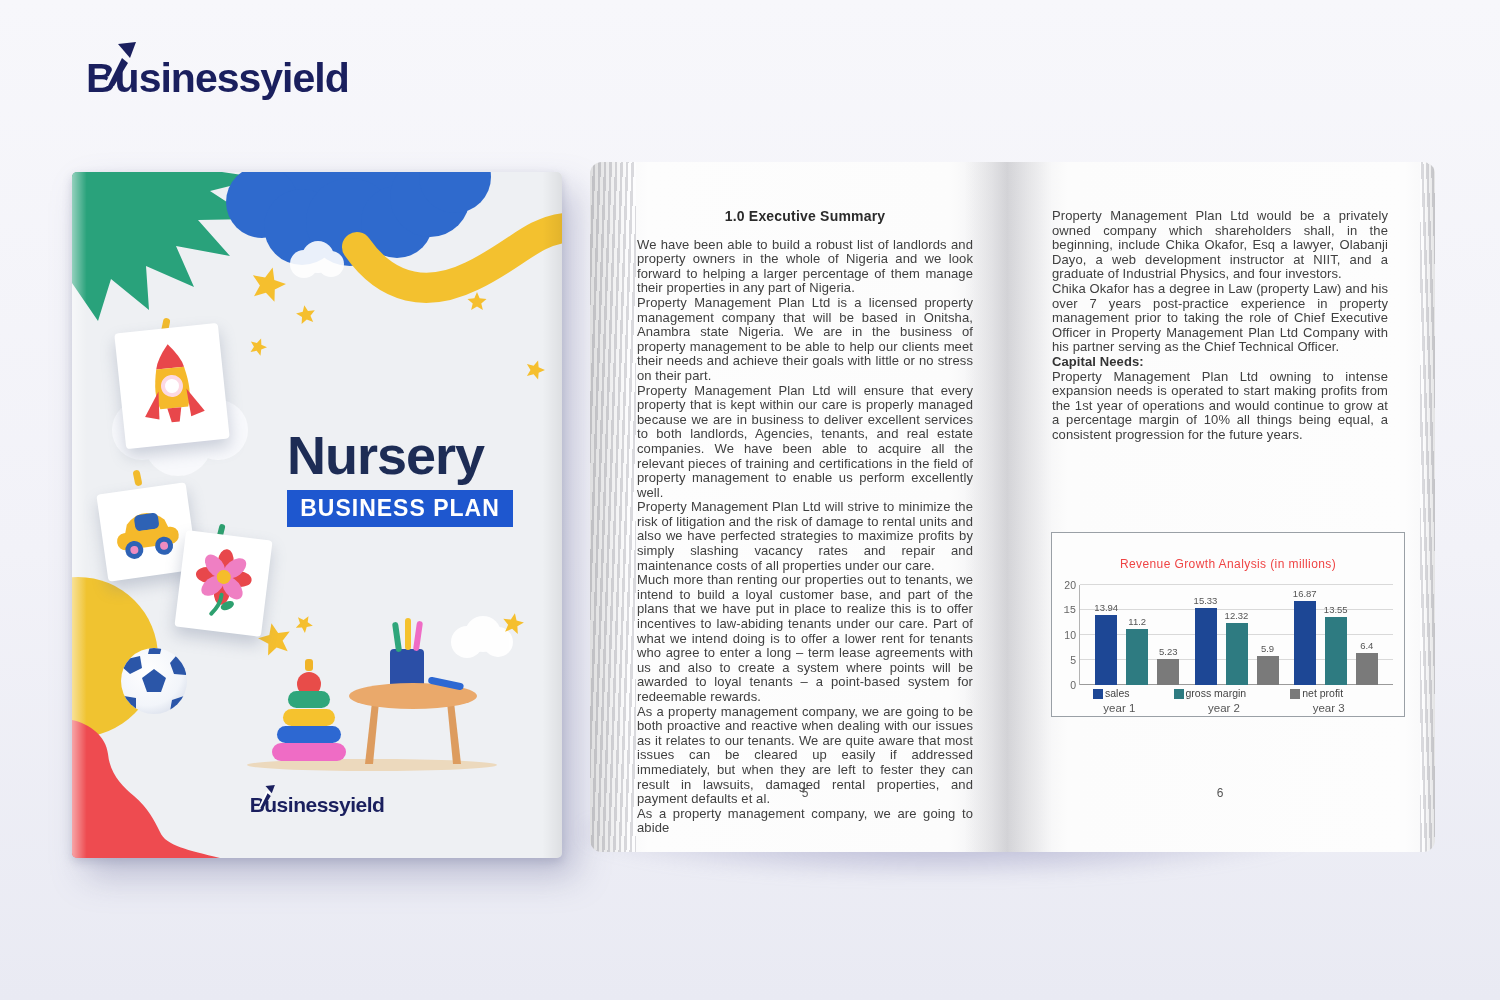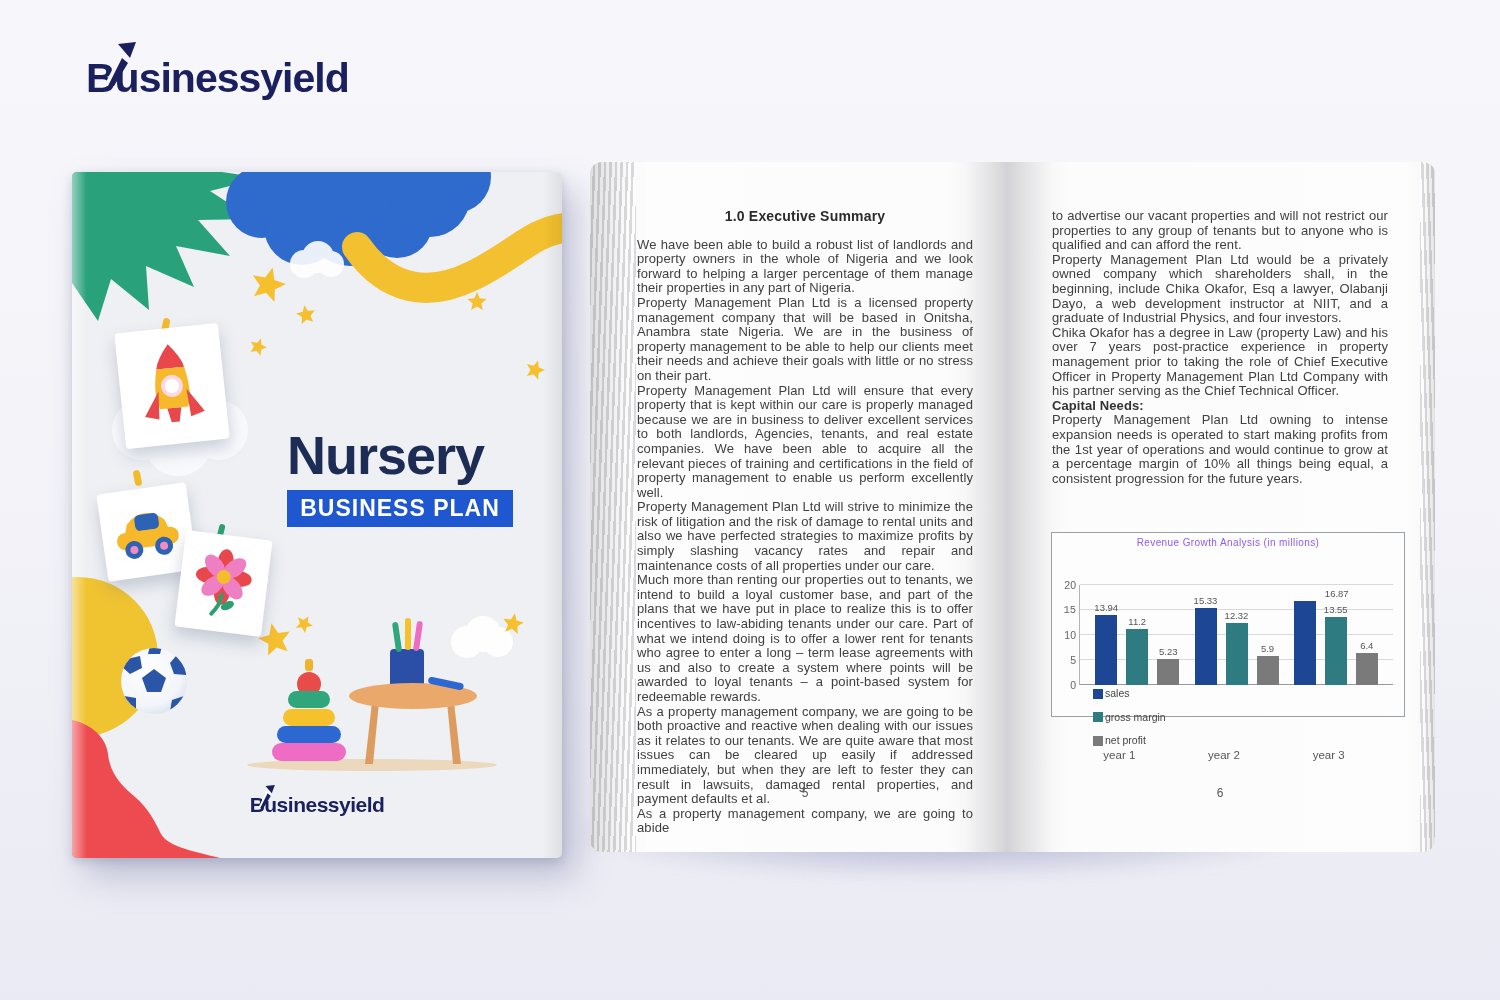--- a/index.html
+++ b/index.html
@@ -63,32 +63,32 @@
   .page-right .page-text{left:44px;}
   .page-heading{margin:0 0 14px 0;font-size:14px;font-weight:700;color:#2b2b2b;text-align:center;letter-spacing:.2px;}
   .page-text p{margin:0;}
   .capital-heading{margin:14px 0 0 0;font-weight:700;color:#333333;}
   .page-number{position:absolute;bottom:52px;width:336px;text-align:center;font-size:12px;color:#555555;}
   .page-left .page-number{left:47px;}
   .page-right .page-number{left:44px;}
   
   .chart-box{position:absolute;left:43px;top:370px;width:352px;height:183px;background:#fdfdfd;
     border:1.5px solid #9aa0a6;}
-  .chart-title{margin-top:4px;text-align:center;font-size:10px;color:#8b5cf6;letter-spacing:.4px;}
+  .chart-title{margin-top:24px;text-align:center;font-size:12px;color:#ef4444;letter-spacing:.4px;}
   .chart-area{position:absolute;left:27px;right:11px;top:52px;height:100px;border-left:1px solid #b3b3b3;}
   .gridline{position:absolute;left:0;right:0;height:1px;background:#d9d9d9;}
   .gridline.zero{background:#9a9a9a;}
   .y-label{position:absolute;right:calc(100% + 4px);transform:translateY(6px);font-size:10.5px;color:#666666;}
   .bar-groups{position:absolute;inset:0;display:flex;justify-content:space-evenly;align-items:flex-end;}
   .bar-group{display:flex;align-items:flex-end;gap:9px;height:100%;}
   .bar-wrap{position:relative;width:22px;height:100%;}
   .bar{position:absolute;bottom:0;left:0;width:100%;}
   .bar-label{position:absolute;left:50%;transform:translateX(-50%);font-size:9.5px;color:#555555;white-space:nowrap;}
   .chart-footer{position:absolute;left:27px;right:11px;top:155px;}
-  .legend-row{display:flex;justify-content:space-between;gap:12px;transform:translateX(14px);line-height:1.1;flex-direction:column;}
+  .legend-row{display:flex;justify-content:flex-start;gap:44px;transform:translateX(14px);line-height:1.1;}
   .legend-item{display:flex;align-items:center;gap:2px;font-size:10.5px;color:#444444;white-space:nowrap;}
   .legend-swatch{width:10px;height:10px;display:inline-block;}
   .cat-row{display:flex;justify-content:space-around;font-size:11.5px;color:#555555;margin-top:2px;
     transform:translateX(-12px);line-height:1.1;}
 </style>
 </head>
 <body>
 
 <div class="brand-header">
   <span class="brand-wordmark">Businessyield</span>
@@ -270,21 +270,20 @@
       <p>As a property management company, we are going to be both proactive and reactive when dealing with our issues as it relates to our tenants. We are quite aware that most issues can be cleared up easily if addressed immediately, but when they are left to fester they can result in lawsuits, damaged rental properties, and payment defaults et al.</p>
       <p>As a property management company, we are going to abide</p>
     </div>
     <div class="page-number">5</div>
   </div>
 
   <div class="page page-right">
     <div class="spine-shade-r"></div>
     <div class="stack-right"></div>
     <div class="page-text">
-      <p>to advertise our vacant properties and will not restrict our properties to any group of tenants but to anyone who is qualified and can afford the rent.</p>
       <p>Property Management Plan Ltd would be a privately owned company which shareholders shall, in the beginning, include Chika Okafor, Esq a lawyer, Olabanji Dayo, a web development instructor at NIIT, and a graduate of Industrial Physics, and four investors.</p>
       <p>Chika Okafor has a degree in Law (property Law) and his over 7 years post-practice experience in property management prior to taking the role of Chief Executive Officer in Property Management Plan Ltd Company with his partner serving as the Chief Technical Officer.</p>
       <p class="capital-heading">Capital Needs:</p>
       <p>Property Management Plan Ltd owning to intense expansion needs is operated to start making profits from the 1st year of operations and would continue to grow at a percentage margin of 10% all things being equal, a consistent progression for the future years.</p>
     </div>
 
     <div class="chart-box">
       <div class="chart-title">Revenue Growth Analysis (in millions)</div>
       <div class="chart-area">
           <div class="gridline zero" style="bottom: 0%;"></div>
@@ -321,21 +320,21 @@
                 <div class="bar-label" style="bottom: calc(61.6% + 2px);">12.32</div>
                 <div class="bar" style="height: 61.6%; background: rgb(46, 123, 129);"></div>
               </div>
               <div class="bar-wrap">
                 <div class="bar-label" style="bottom: calc(29.5% + 2px);">5.9</div>
                 <div class="bar" style="height: 29.5%; background: rgb(122, 122, 122);"></div>
               </div>
             </div>
             <div class="bar-group">
               <div class="bar-wrap">
-                <div class="bar-label" style="bottom: calc(84.35% + 2px); margin-left: 32px;">16.87</div>
+                <div class="bar-label" style="bottom: calc(84.35% + 2px);">16.87</div>
                 <div class="bar" style="height: 84.35%; background: rgb(29, 71, 149);"></div>
               </div>
               <div class="bar-wrap">
                 <div class="bar-label" style="bottom: calc(67.75% + 2px);">13.55</div>
                 <div class="bar" style="height: 67.75%; background: rgb(46, 123, 129);"></div>
               </div>
               <div class="bar-wrap">
                 <div class="bar-label" style="bottom: calc(32% + 2px);">6.4</div>
                 <div class="bar" style="height: 32%; background: rgb(122, 122, 122);"></div>
               </div>

